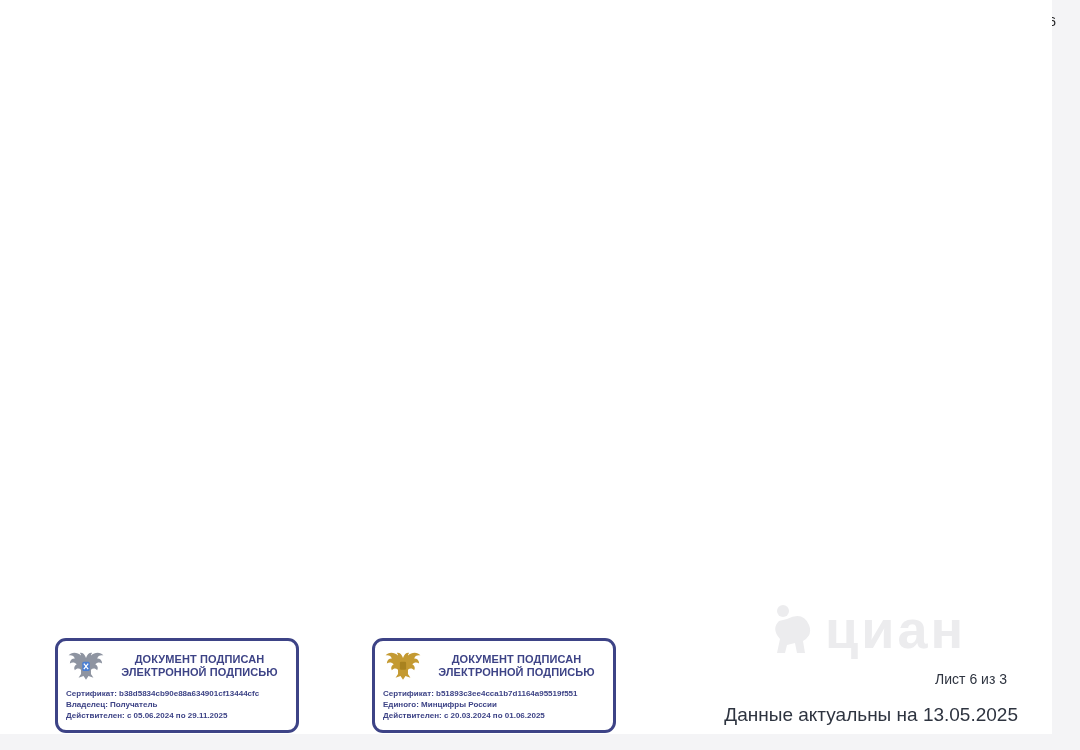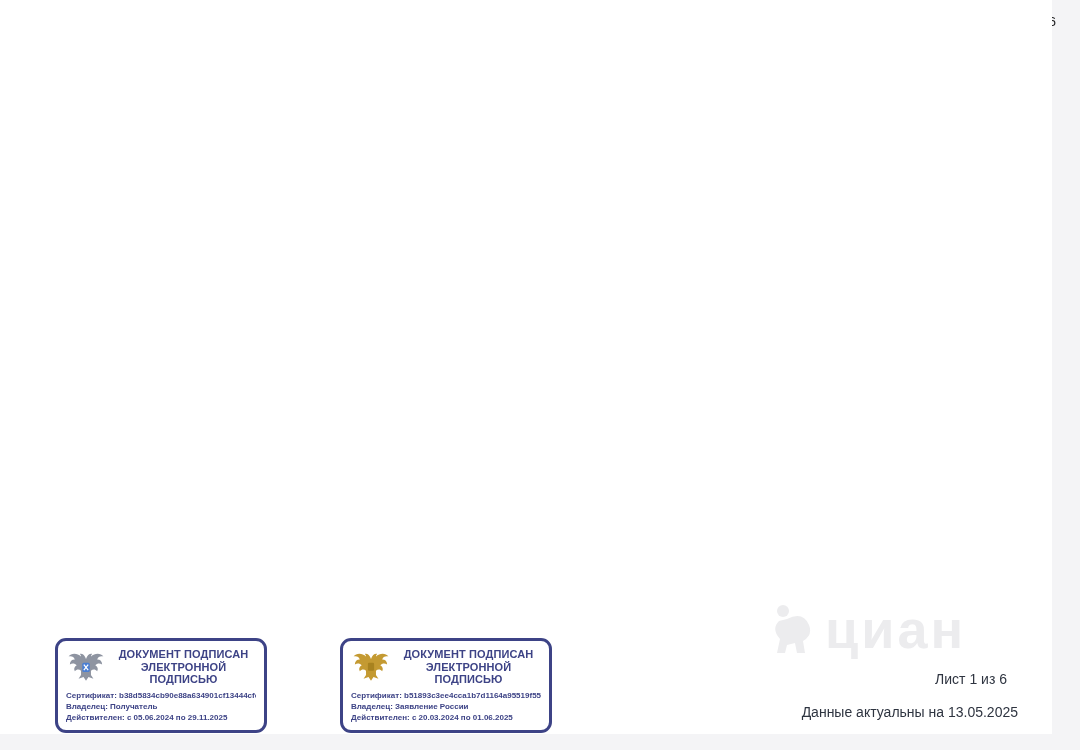--- a/index.html
+++ b/index.html
@@ -39,21 +39,21 @@
   }
   table.doc td.k { width:420px; }
   .tbl-first { margin-top:7px; }
   .section-title {
     font-size:15px; font-weight:700; color:#1d1d1f;
     margin:17px 0 8px 55px;
   }
   
   .stamps { position:absolute; left:55px; top:638px; display:flex; gap:73px; }
   .stamp {
-    width:212px; min-height:95px;
+    width:244px; min-height:95px;
     border:3px solid #3d4386; border-radius:11px;
     background:#fff; padding:7px 8px 7px 8px;
     color:#3d4386;
   }
   .stamp-top { display:flex; align-items:center; gap:5px; }
   .stamp-emblem { flex:none; width:40px; height:36px; }
   .stamp-title {
     flex:1; text-align:center; font-weight:700;
     font-size:11px; line-height:1.15; letter-spacing:0.1px;
   }
@@ -65,21 +65,21 @@
     display:flex; align-items:center; gap:10px;
     color:#ececee; pointer-events:none;
   }
   .watermark-text { font-size:54px; font-weight:700; letter-spacing:3px; }
   .page-info {
     position:absolute; top:671px; right:73px;
     font-size:14px; color:#2e3440;
   }
   .actuality {
     position:absolute; top:704px; right:62px;
-    font-size:14px; color:#2e3440;margin-left:32px;
+    font-size:19px; color:#2e3440;margin-left:32px;
   }
 </style>
 </head>
 <body>
 
 <div class="sheet"></div>
 
 <div class="header">
   <div class="logo"><span class="gos">гос</span><span class="uslugi">услуги</span></div>
   <div class="header-center">
@@ -201,20 +201,20 @@
   <div class="stamp">
     <div class="stamp-top">
       <svg class="stamp-emblem" viewBox="0 0 64 58">
         <path fill="#c49a32" d="M32 16 C30 10 26 7 22 8 C23 9 24 10 24 12 C18 6 8 6 4 12 C9 11 13 13 14 17 C9 17 6 20 6 25 C10 22 14 23 17 26 C13 28 12 32 14 36 C17 32 21 32 24 35 L24 42 L20 48 L28 45 L32 51 L36 45 L44 48 L40 42 L40 35 C43 32 47 32 50 36 C52 32 51 28 47 26 C50 23 54 22 58 25 C58 20 55 17 50 17 C51 13 55 11 60 12 C56 6 46 6 40 12 C40 10 41 9 42 8 C38 7 34 10 32 16 Z"></path>
         <rect x="27" y="22" width="10" height="13" rx="2" fill="#a8821f"></rect>
       </svg>
       <div class="stamp-title">ДОКУМЕНТ ПОДПИСАН ЭЛЕКТРОННОЙ ПОДПИСЬЮ</div>
     </div>
     <div class="stamp-lines">
       <div>Сертификат: b51893c3ee4cca1b7d1164a95519f551</div>
-      <div>Владелец: Заявление России</div>
+      <div>Единого: Минцифры России</div>
       <div>Действителен: с 20.03.2024 по 01.06.2025</div>
     </div>
   </div>
 </div>
 
-<div class="page-info">Лист 1 из 6</div>
+<div class="page-info">Лист 6 из 3</div>
 <div class="actuality">Данные актуальны на 13.05.2025</div>
 
 </body></html>

